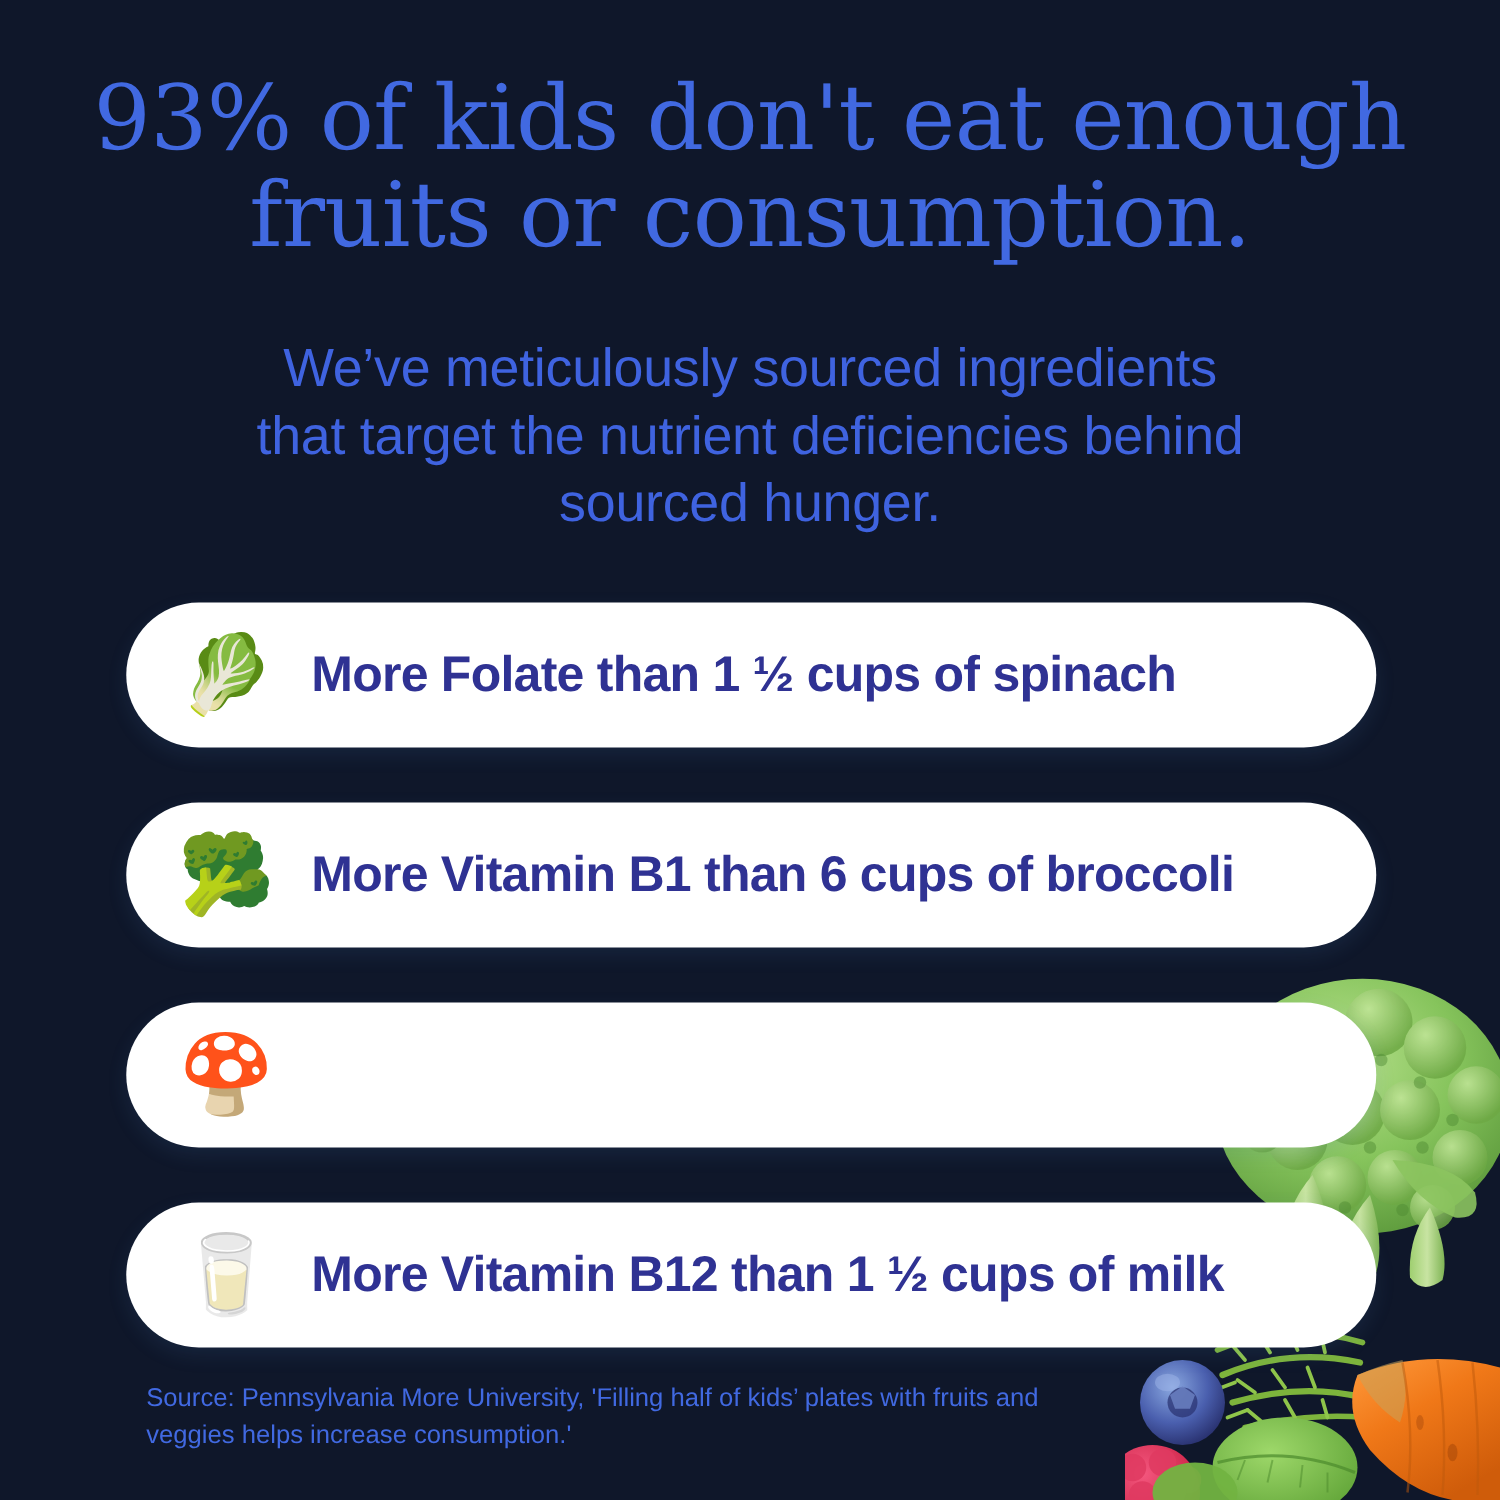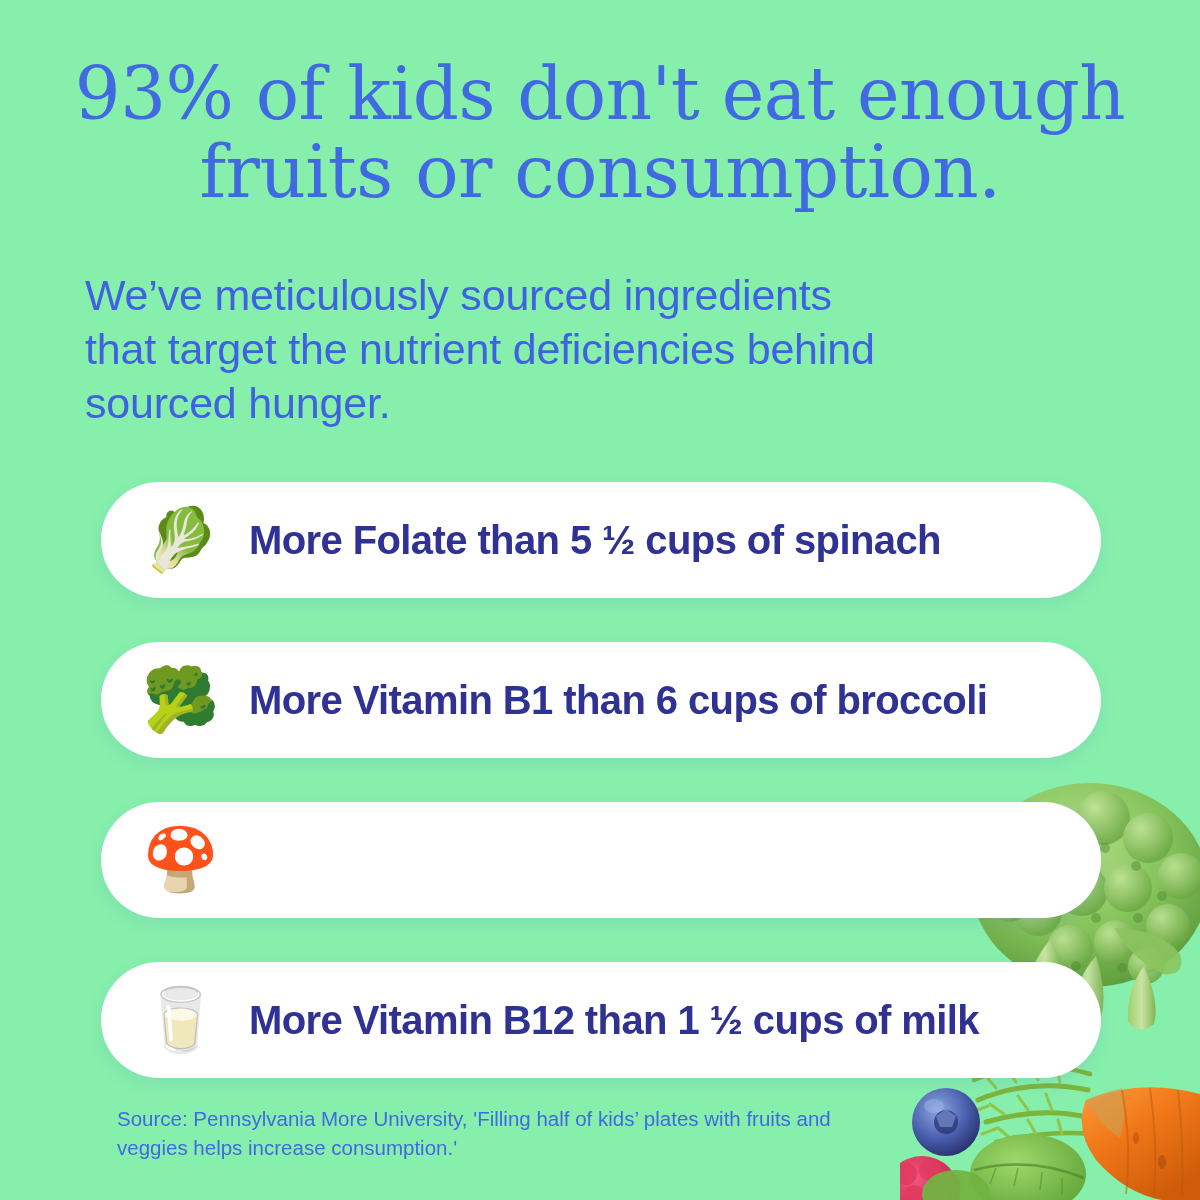--- a/index.html
+++ b/index.html
@@ -12,21 +12,21 @@
     height: 1200px;
     background: #e4f1fd;
     font-family: "Liberation Sans", sans-serif;
     overflow: hidden;
   }
 
   #poster {
     position: relative;
     width: 1200px;
     height: 1200px;
-    background: #86efac;
+    background: #0f172a;
     overflow: hidden;
   }
 
   
   .headline {
     position: absolute;
     top: 56px;
     left: 50px;
     width: 1100px;
     text-align: center;
@@ -37,20 +37,21 @@
     color: #4169e1;
     letter-spacing: -0.5px;
   }
 
   
   .subhead {
     position: absolute;
     top: 268px;
     left: 85px;
     width: 1030px;
+    text-align: center;
     font-family: "Liberation Sans", sans-serif;
     font-size: 43px;
     line-height: 1.26;
     font-weight: 400;
     color: #3f63e0;
     letter-spacing: -0.2px;
   }
 
   
   .cards {
@@ -134,21 +135,21 @@
   <div class="subhead">
     <span>We’ve meticulously sourced ingredients</span><br>
     <span>that target the nutrient deficiencies behind</span><br>
     <span>sourced hunger.</span>
   </div>
 
   <div class="cards">
 
     <div class="card">
       <span class="card-icon">🥬</span>
-      <span class="card-label">More Folate than 5 ½ cups of spinach</span>
+      <span class="card-label">More Folate than 1 ½ cups of spinach</span>
     </div>
 
     <div class="card">
       <span class="card-icon">🥦</span>
       <span class="card-label">More Vitamin B1 than 6 cups of broccoli</span>
     </div>
 
     <div class="card">
       <span class="card-icon">🍄</span>
     </div>

